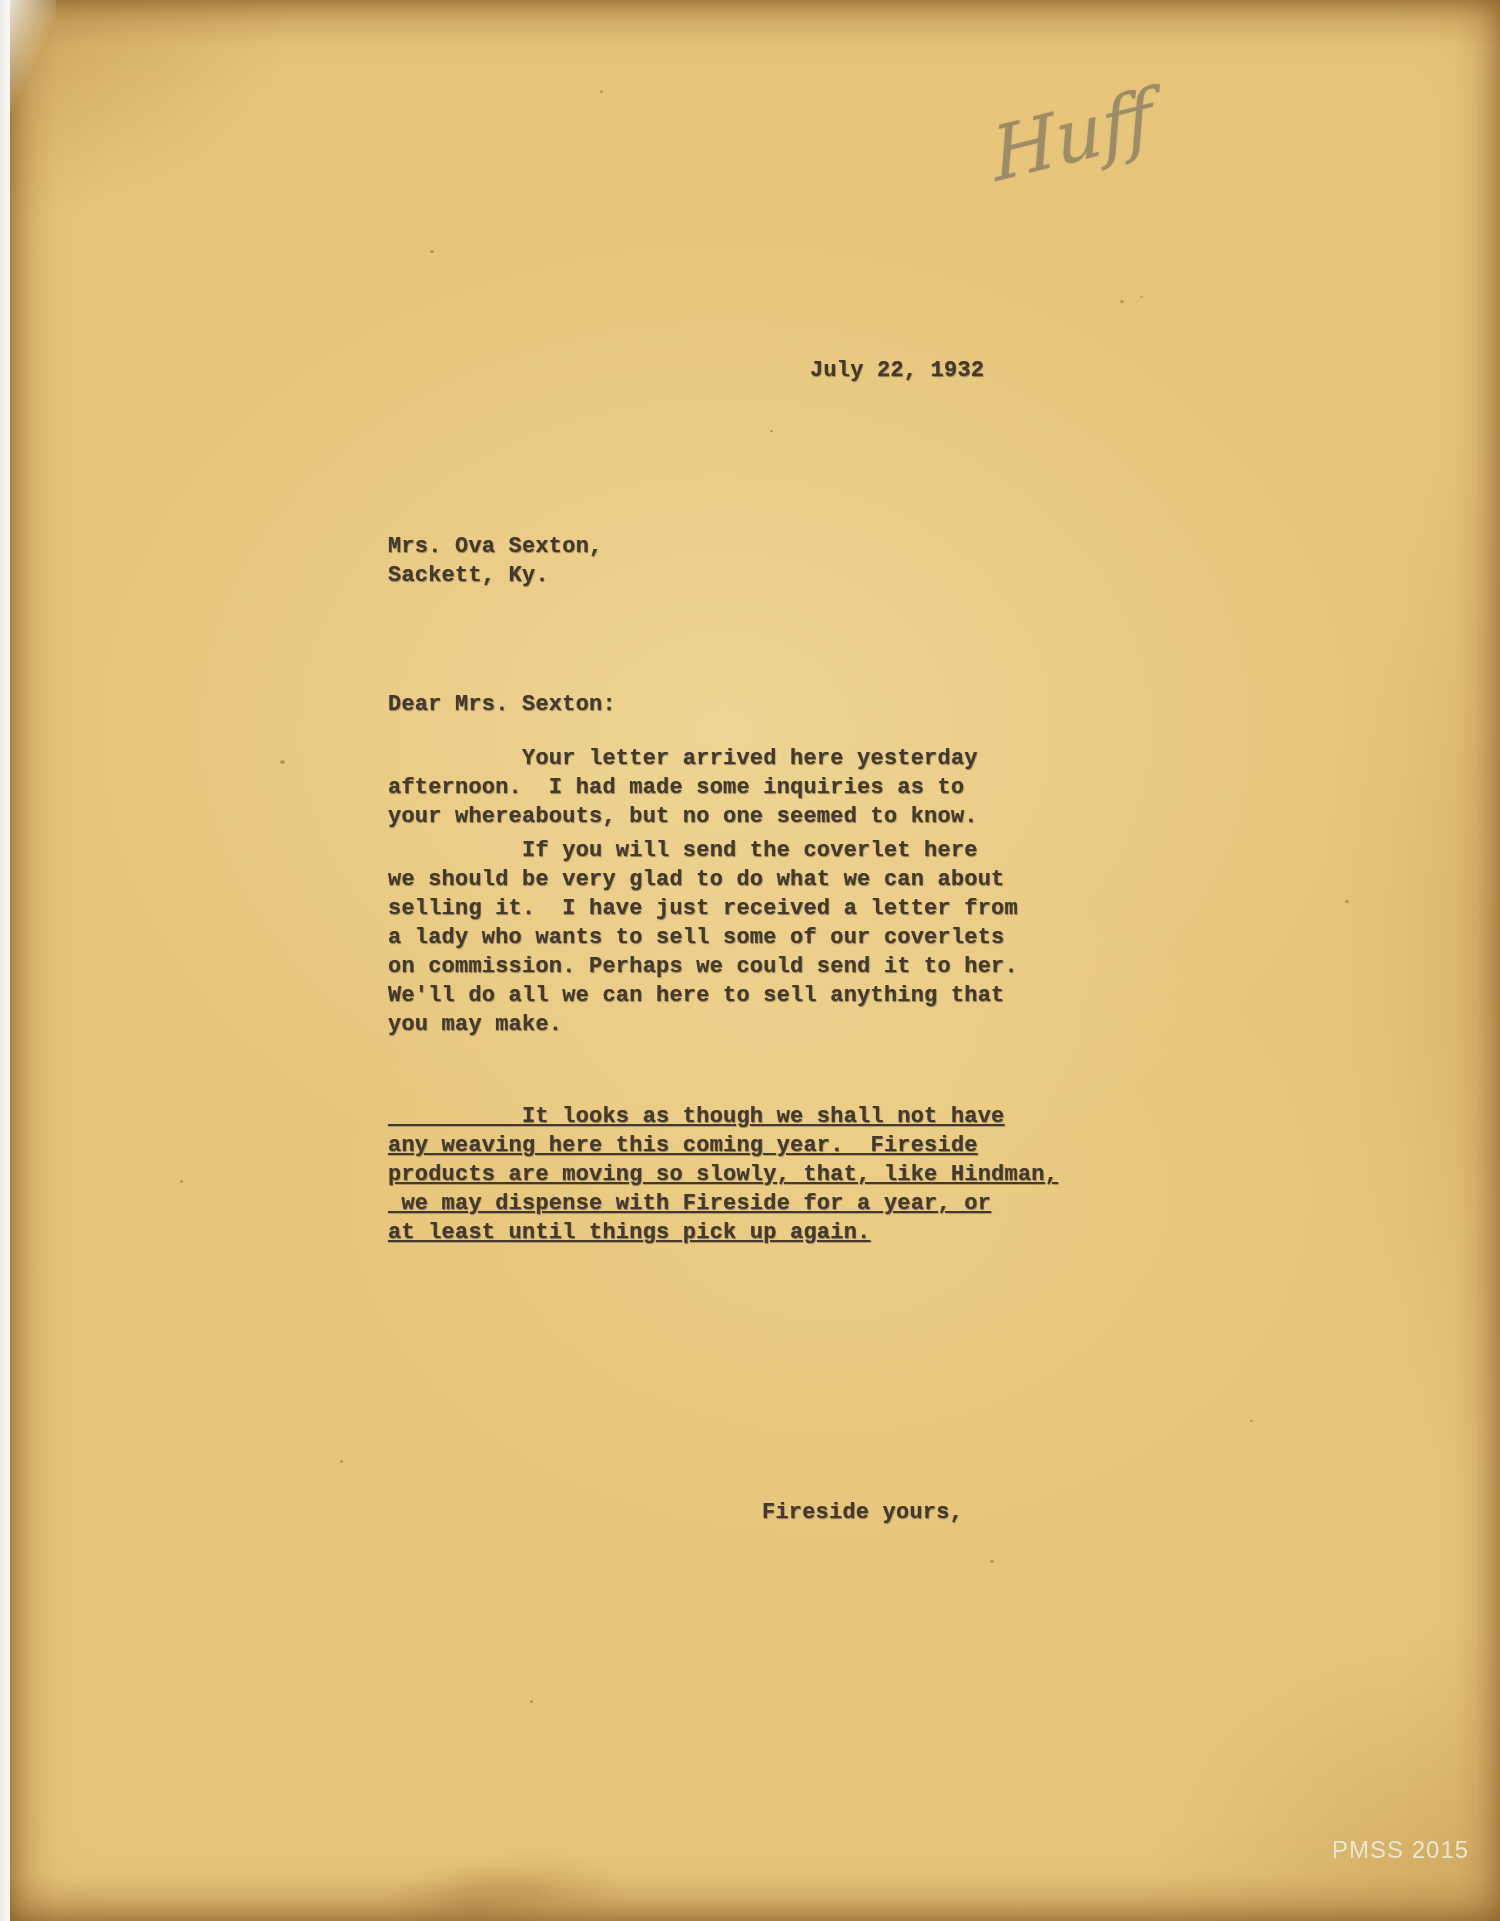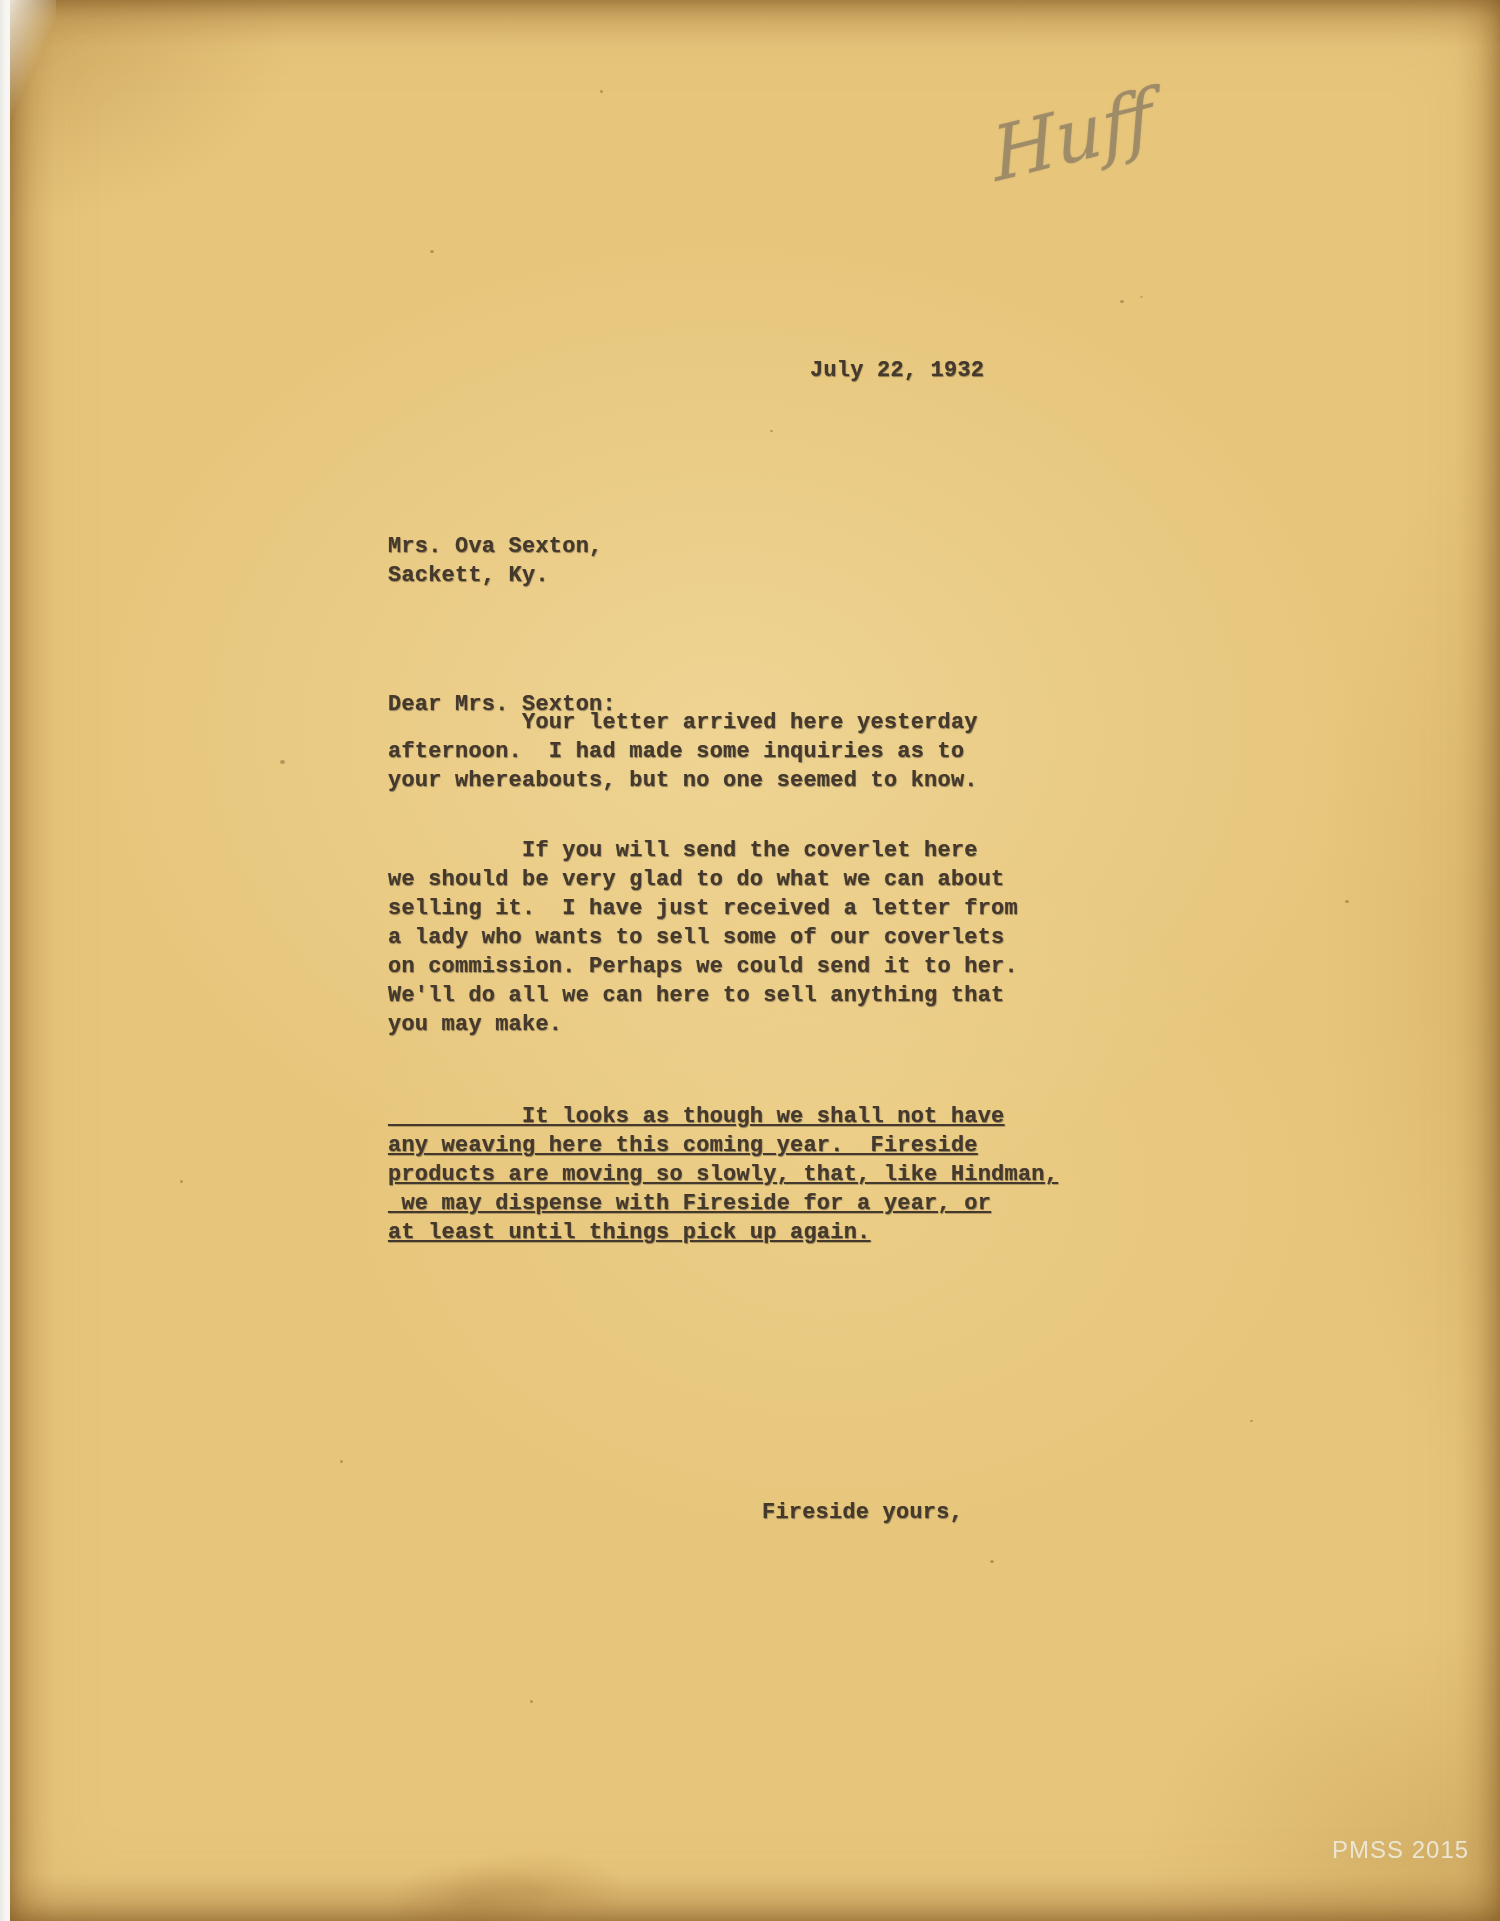--- a/index.html
+++ b/index.html
@@ -111,21 +111,21 @@
 
     <div class="annotation">Huff</div>
 
     <div class="typewriter" style="left:800px; top:356px;">July 22, 1932</div>
 
     <div class="typewriter" style="left:378px; top:532px;">Mrs. Ova Sexton,
 Sackett, Ky.</div>
 
     <div class="typewriter" style="left:378px; top:642px;margin-top:48px;">Dear Mrs. Sexton:</div>
 
-    <div class="typewriter" style="left:378px; top:708px;">          Your letter arrived here yesterday
+    <div class="typewriter" style="left:378px; top:744px;">          Your letter arrived here yesterday
 afternoon.  I had made some inquiries as to
 your whereabouts, but no one seemed to know.</div>
 
     <div class="typewriter" style="left:378px; top:836px;">          If you will send the coverlet here
 we should be very glad to do what we can about
 selling it.  I have just received a letter from
 a lady who wants to sell some of our coverlets
 on commission. Perhaps we could send it to her.
 We'll do all we can here to sell anything that
 you may make.</div>

